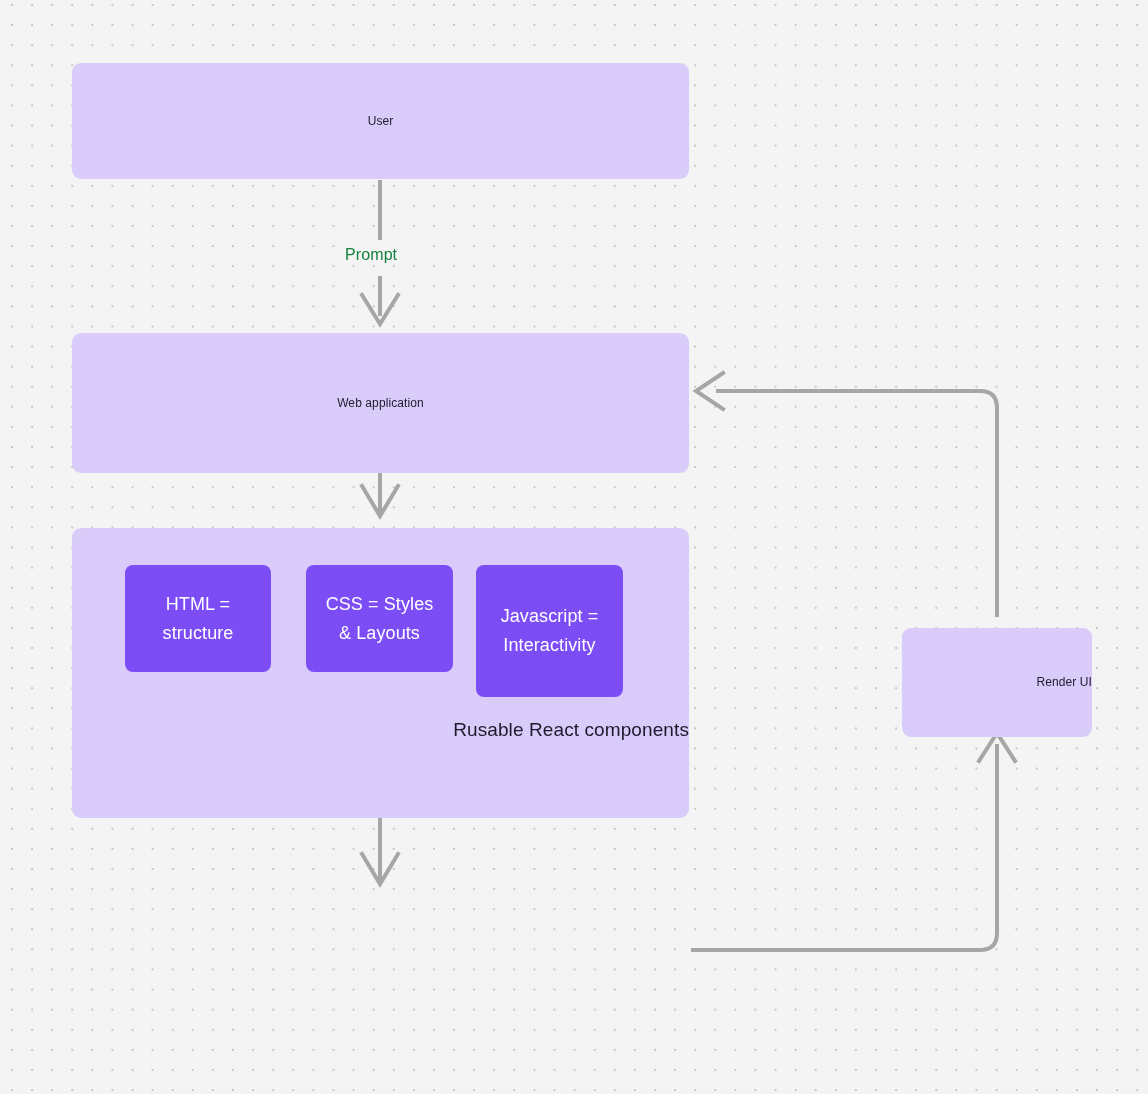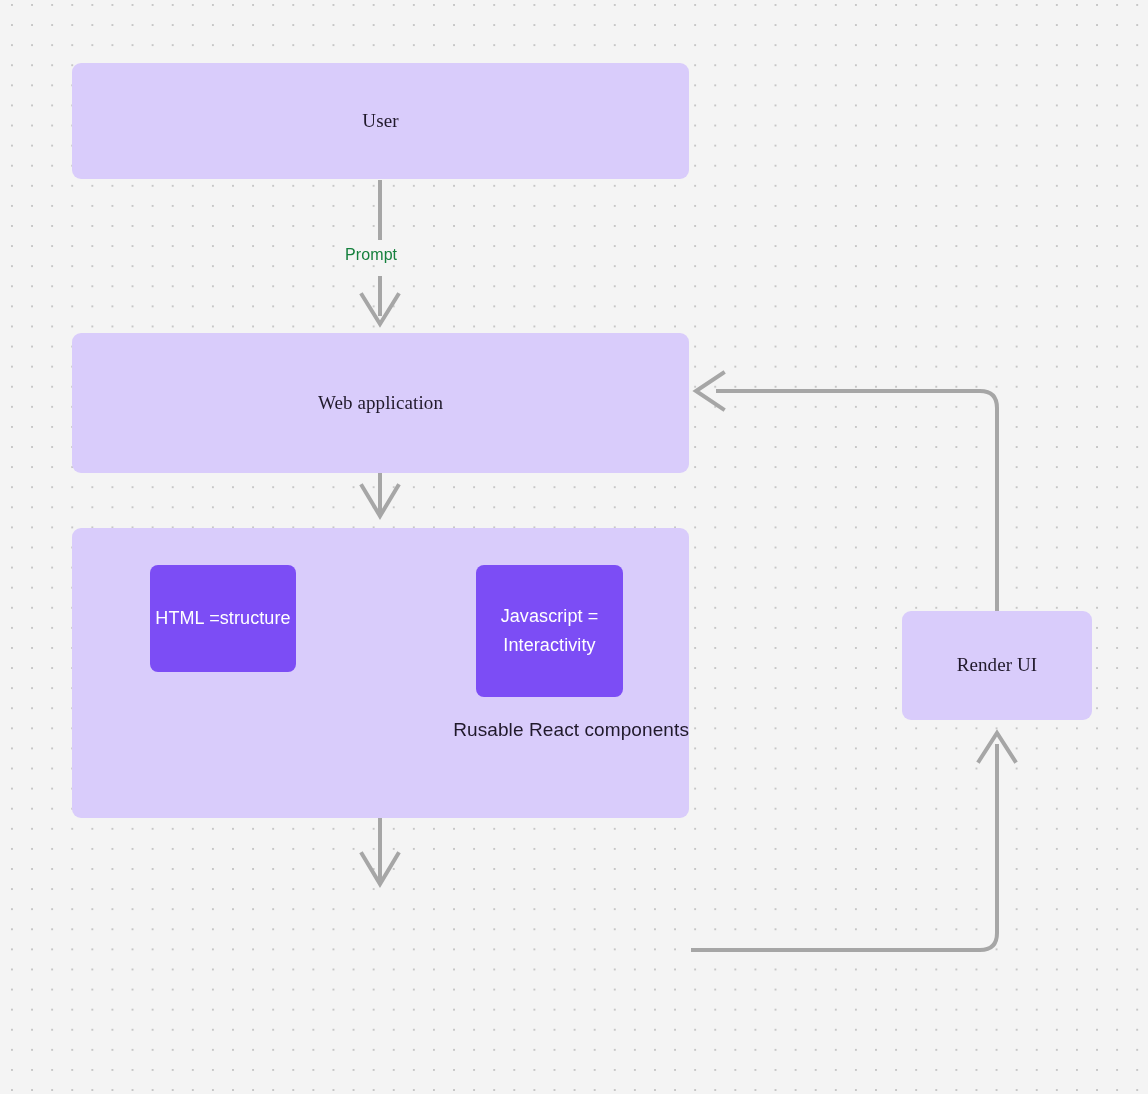--- a/index.html
+++ b/index.html
@@ -23,24 +23,23 @@
     box-sizing: border-box;
     border-radius: 9px;
     display: flex;
     align-items: center;
     justify-content: center;
     text-align: center;
   }
   .node-outer {
     background: #d9ccfb;
     color: #20192b;
-    font-size: 19px;
+    font-size: 12px;
     line-height: 1.38;
     letter-spacing: 0.1px;
-    font-family: Liberation Serif, serif;
   }
   .node-inner {
     background: #7c4df5;
     color: #ffffff;
     font-size: 18px;
     line-height: 1.6;
     border-radius: 8px;
     letter-spacing: 0.1px;
   }
   .group-box {
@@ -120,33 +119,37 @@
     <span>Prompt</span>
   </div>
 
   <div class="node node-outer" style="left:72px; top:333px; width:617px; height:140px;">
     <span>Web application</span>
   </div>
 
   <div class="group-box" style="left:72px; top:528px; width:617px; height:290px;">
   </div>
 
-  <div class="node node-inner" style="left:150px; top:565px; width:146px; height:107px; flex-direction:row;">
+  <div class="node node-inner" style="left:125px; top:565px; width:146px; height:107px; flex-direction:column;">
     <span>HTML =</span>
     <span>structure</span>
   </div>
 
+  <div class="node node-inner" style="left:306px; top:565px; width:147px; height:107px; flex-direction:column;">
+    <span>CSS = Styles</span>
+    <span>&amp; Layouts</span>
+  </div>
 
   <div class="node node-inner" style="left:476px; top:565px; width:147px; height:132px; flex-direction:column;">
     <span>Javascript =</span>
     <span>Interactivity</span>
   </div>
 
   <div class="group-caption" style="left:72px; top:719px; width:617px;">
     <span>Rusable React components</span>
   </div>
 
 
-  <div class="node node-outer" style="left:902px; top:611px; width:190px; height:109px;">
+  <div class="node node-outer" style="left:902px; top:628px; width:190px; height:109px;justify-content:flex-end;">
     <span>Render UI</span>
   </div>
 
 </div>
 
 </body></html>

